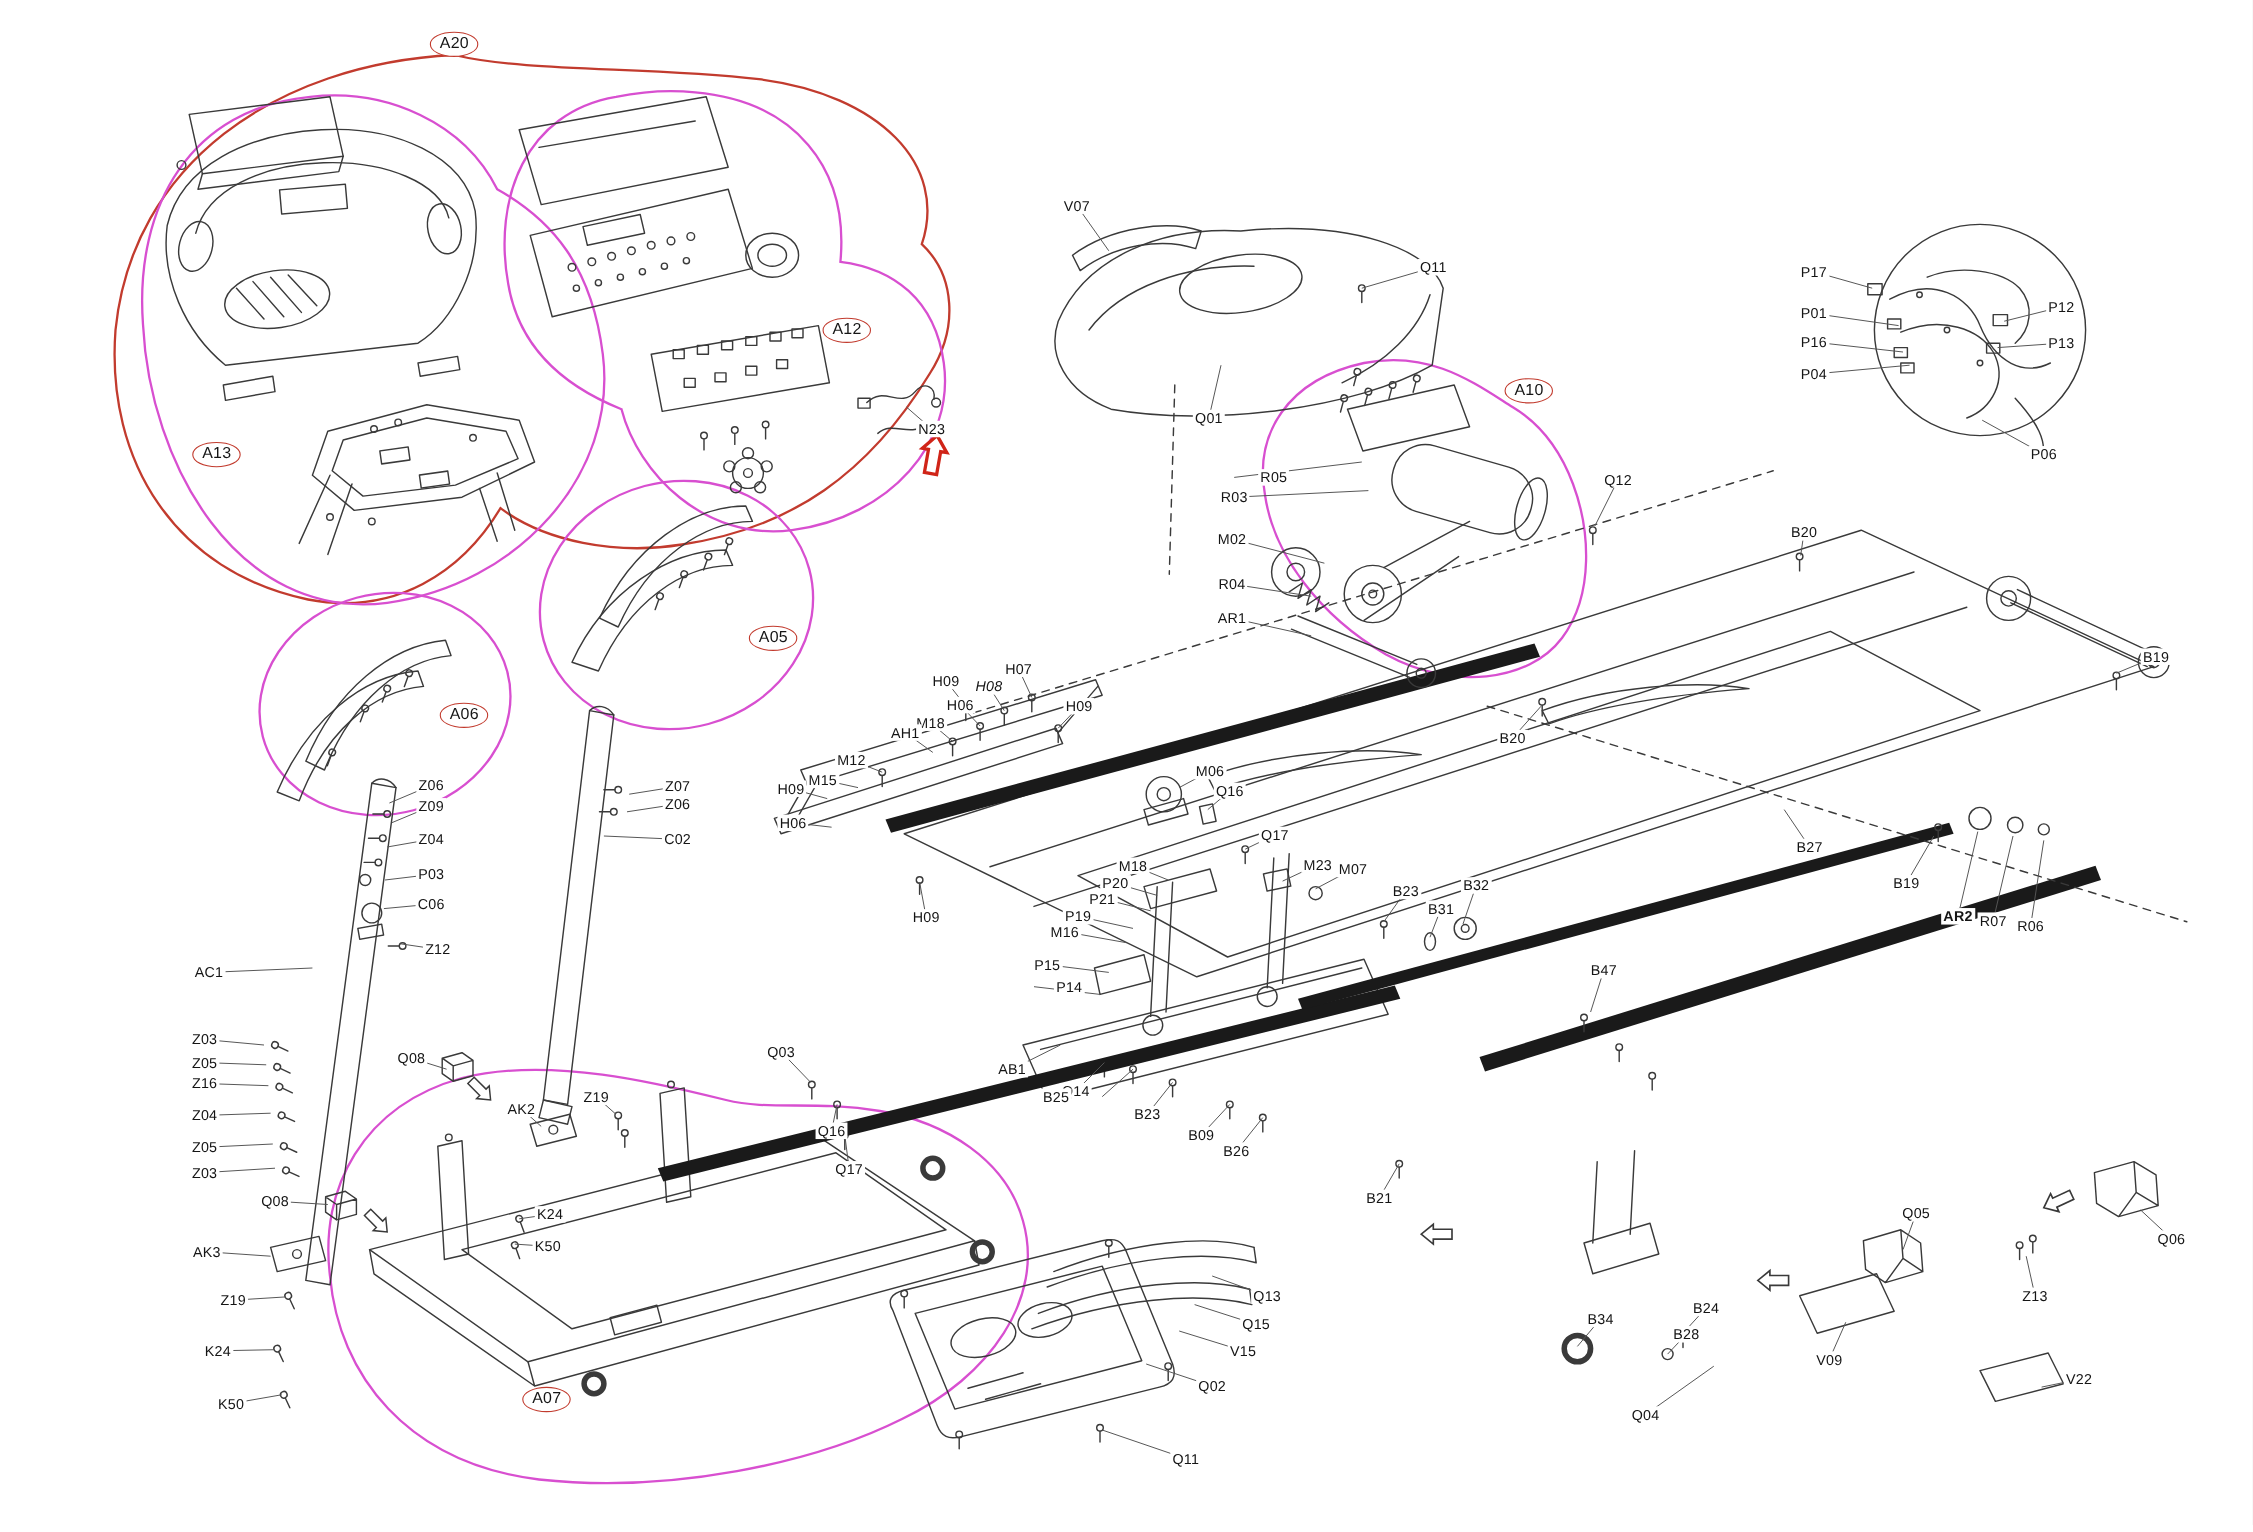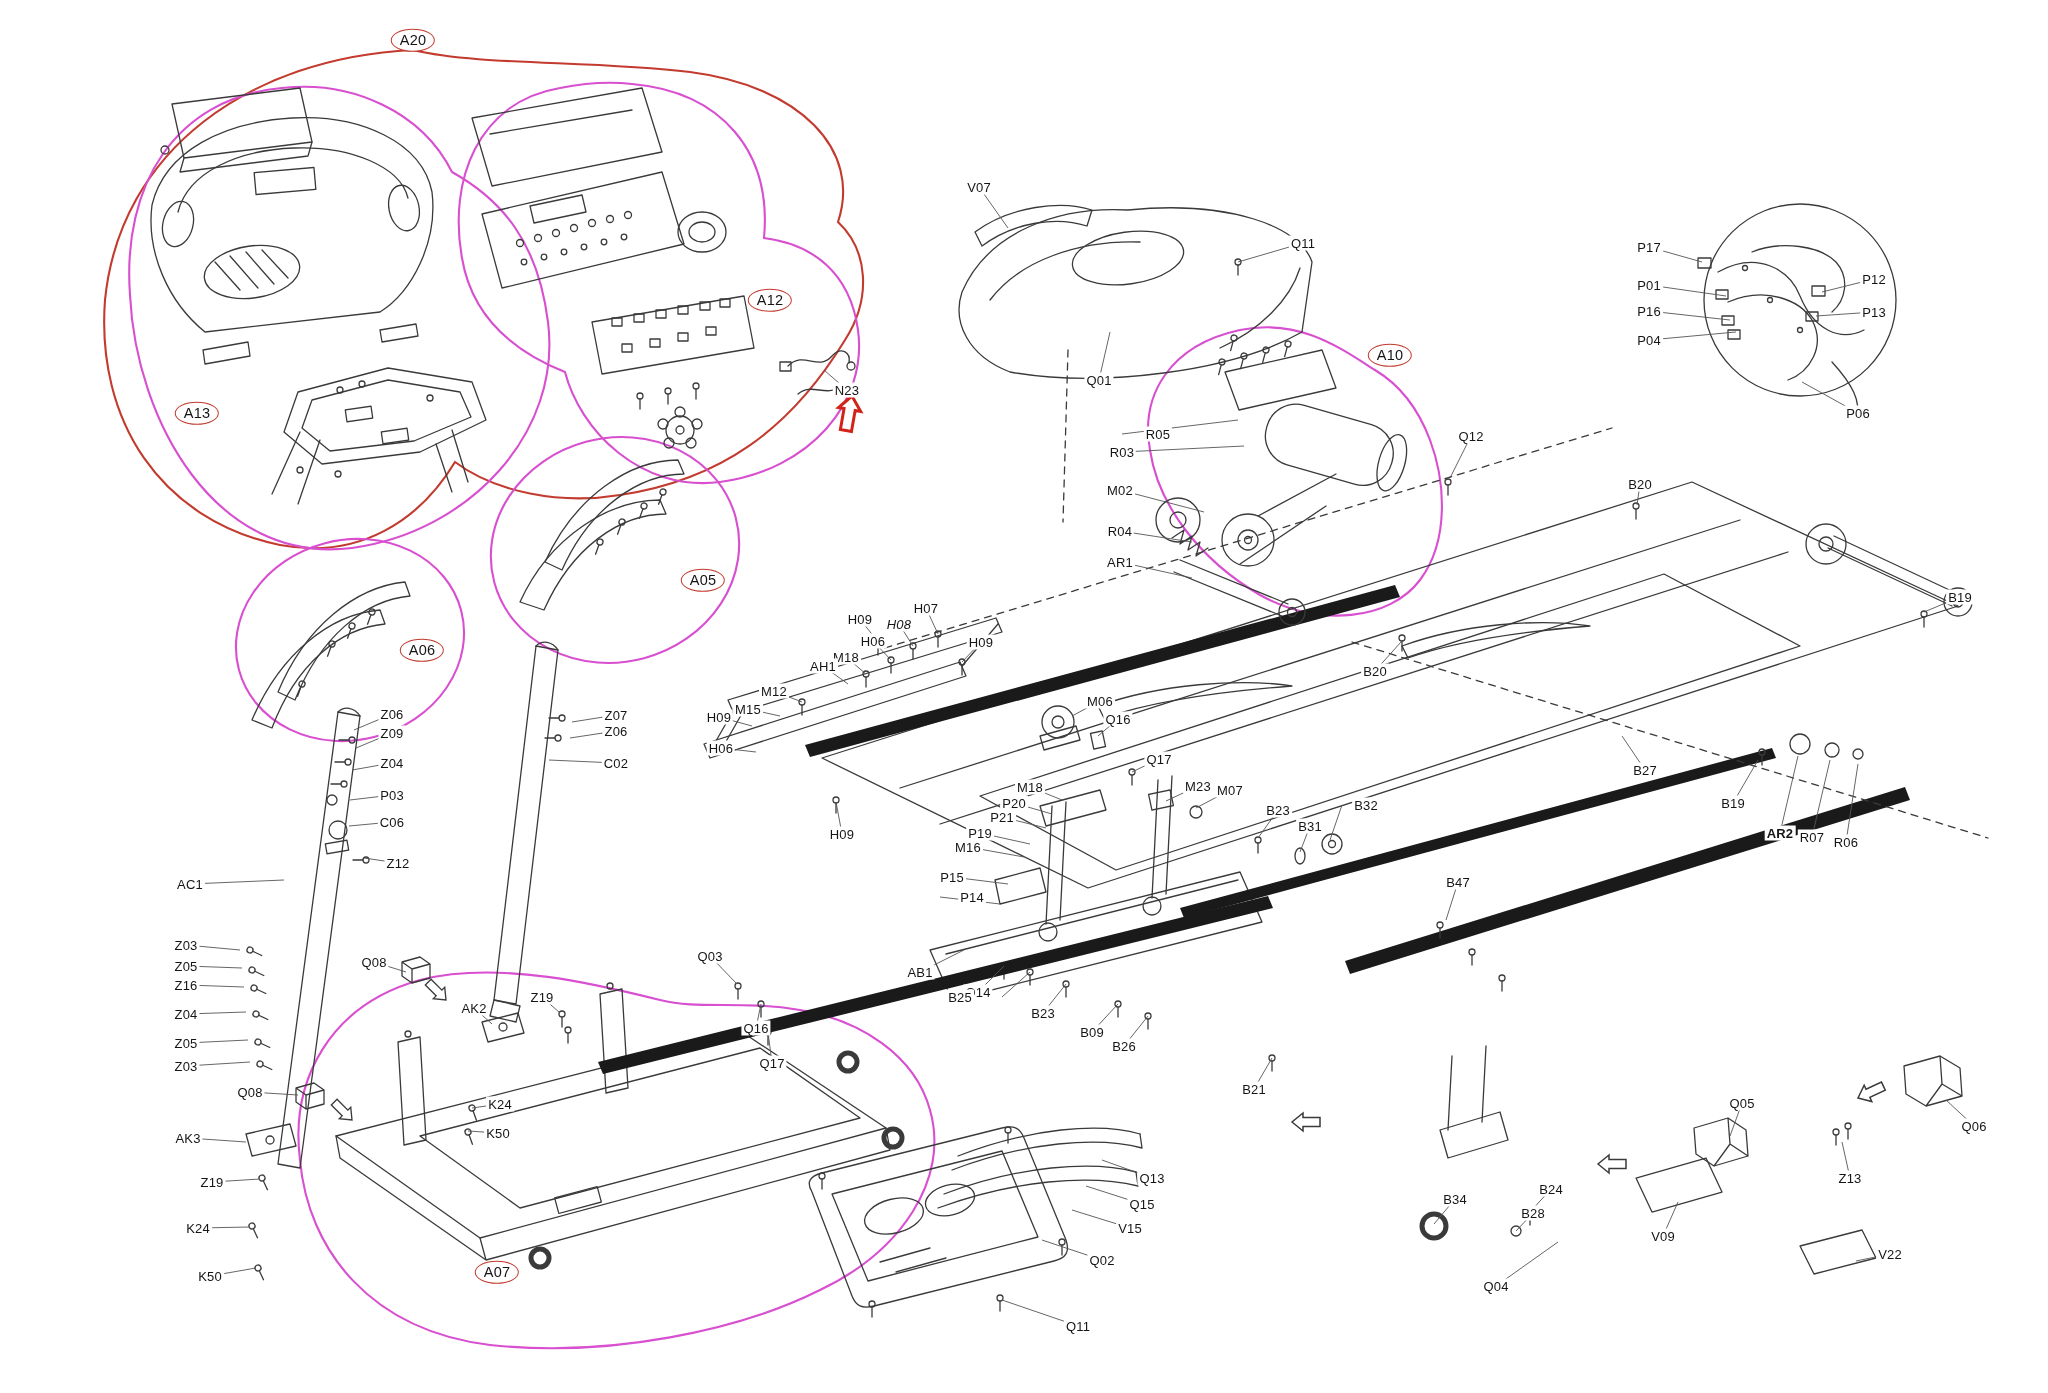--- a/index.html
+++ b/index.html
@@ -519,21 +519,21 @@
       <span class="part-label" style="left: 980px; top: 833px;">P19</span>
       <span class="part-label" style="left: 968px; top: 847px;">M16</span>
       <span class="part-label" style="left: 952px; top: 877px;">P15</span>
       <span class="part-label" style="left: 940px; top: 897px; margin-left: 32px;">P14</span>
       <span class="part-label" style="left: 920px; top: 972px;">AB1</span>
       <span class="part-label" style="left: 978px; top: 992px;">Q14</span>
       <span class="part-label" style="left: 960px; top: 997px; text-align: center;">B25</span>
       <span class="part-label" style="left: 1043px; top: 1013px;">B23</span>
       <span class="part-label" style="left: 1278px; top: 810px;">B23</span>
       <span class="part-label" style="left: 1310px; top: 826px;">B31</span>
-      <span class="part-label" style="left: 1342px; top: 805px; margin-left: 24px;">B32</span>
+      <span class="part-label" style="left: 1342px; top: 805px;">B32</span>
       <span class="part-label" style="left: 1092px; top: 1032px;">B09</span>
       <span class="part-label" style="left: 1124px; top: 1046px;">B26</span>
       <span class="part-label" style="left: 1254px; top: 1089px;">B21</span>
       <span class="part-label" style="left: 1458px; top: 882px;">B47</span>
       <span class="part-label" style="left: 392px; top: 714px;">Z06</span>
       <span class="part-label" style="left: 392px; top: 733px;">Z09</span>
       <span class="part-label" style="left: 392px; top: 763px;">Z04</span>
       <span class="part-label" style="left: 392px; top: 795px;">P03</span>
       <span class="part-label" style="left: 392px; top: 822px;">C06</span>
       <span class="part-label" style="left: 398px; top: 863px;">Z12</span>

